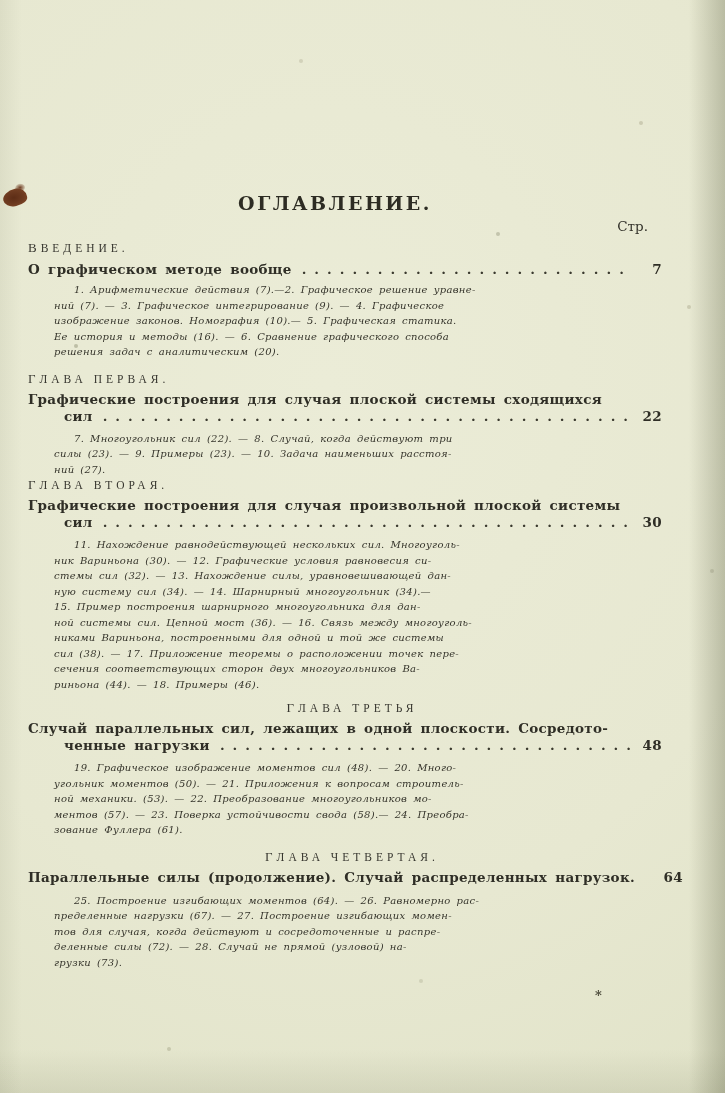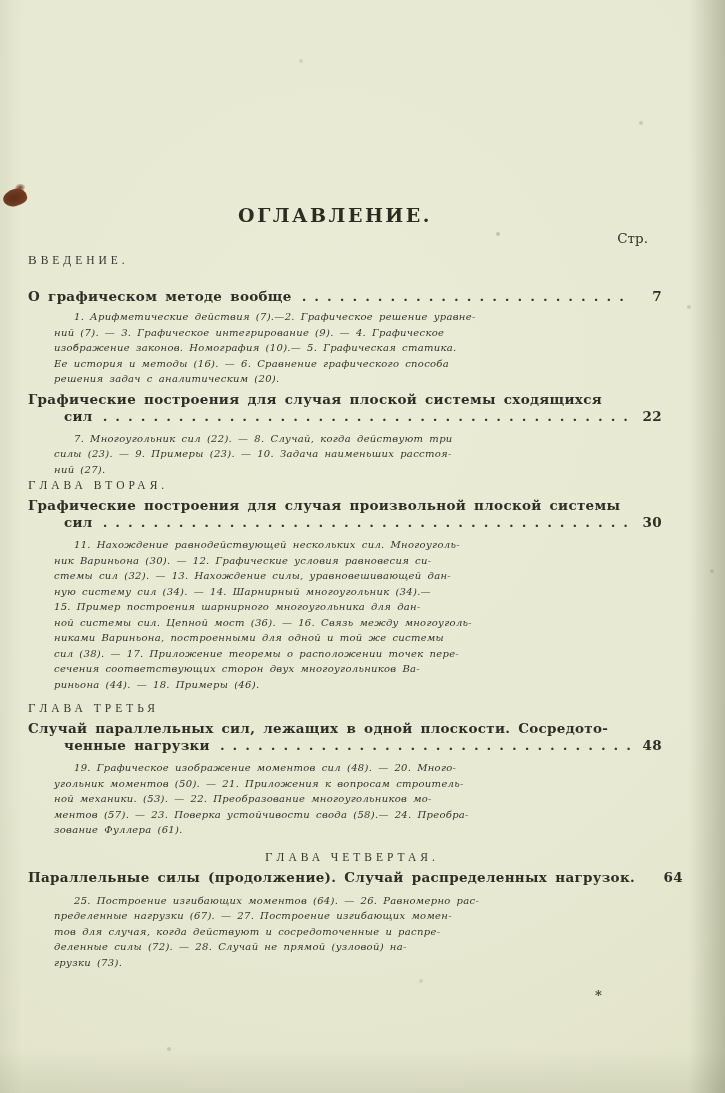--- a/index.html
+++ b/index.html
@@ -37,21 +37,21 @@
     background: radial-gradient(ellipse at 45% 50%, #5d2d16 0%, #6e3b20 55%, #7d4527 80%, rgba(125,69,39,0) 100%);
     border-radius: 60% 40% 55% 45% / 55% 60% 40% 50%;
     transform: rotate(-12deg);
   }
   .inkblot::after {
     content: ""; position: absolute; left: 14px; top: -4px; width: 10px; height: 8px;
     background: radial-gradient(ellipse, #6e3b20 0%, rgba(110,59,32,0) 85%);
     border-radius: 50%;
   }
   .content {
-    position: absolute; left: 28px; top: 202px; width: 648px;
+    position: absolute; left: 28px; top: 190px; width: 648px;
   }
   h1.title {
     margin: 0 34px 0 0;
     font-size: 19px; line-height: 26px;
     font-weight: bold; letter-spacing: 2.5px;
     text-align: center; color: #2d2c23;
   }
   .str {
     margin: 2px 0 0;
     line-height: 17px; font-size: 13.5px;
@@ -61,29 +61,29 @@
   .kicker {
     font-size: 11.5px; line-height: 16px;
     letter-spacing: 4px; color: #383730;
     white-space: nowrap;
     font-family: Liberation Serif, serif;
   }
   .kicker::first-letter { font-size: 13px; }
   .k-intro { margin-top: 5px; }
   .k-ch1  { margin-top: 11px; }
   .k-ch2  { }
-  .k-ch3  { margin-top: 8px;  }
+  .k-ch3  { margin-top: 8px; text-align: center;  }
   .k-ch4  { margin-top: 11px; text-align: center; }
   .entry-line {
     display: flex; align-items: baseline;
     font-size: 13.5px; line-height: 17px;
     font-weight: bold; color: #2f2e26;
     letter-spacing: 0.3px; word-spacing: 3px;
   }
-  .entry-line.first { margin-top: 20px; }
+  .entry-line.first { margin-top: 5px; }
   .entry-line.l1 { margin-top: 4px; }
   .etext { flex: 0 0 auto; white-space: nowrap; }
   .cont { margin-left: 36px; }
   .dots {
     flex: 1 1 auto; overflow: hidden; white-space: nowrap;
     letter-spacing: 8px; padding: 0 6px 0 10px;
     font-weight: bold; color: #3a392e;
   }
   .dots.empty { letter-spacing: 0; }
   .pagenum {
@@ -122,20 +122,21 @@
       <span class="etext">О графическом методе вообще</span>
       <span class="dots">..................................................</span>
       <span class="pagenum">7</span>
     </div>
     <p class="details">1. Арифметические действия (7).—2. Графическое решение уравне-
 ний (7). — 3. Графическое интегрирование (9). — 4. Графическое
 изображение законов. Номография (10).— 5. Графическая статика.
 Ее история и методы (16). — 6. Сравнение графического способа
 решения задач с аналитическим (20).</p>
 
+    <div class="kicker k-ch1">ГЛАВА ПЕРВАЯ.</div>
     <div class="entry-line l1">
       <span class="etext">Графические построения для случая плоской системы сходящихся</span>
     </div>
     <div class="entry-line">
       <span class="etext cont">сил</span>
       <span class="dots">..................................................</span>
       <span class="pagenum">22</span>
     </div>
     <p class="details d-ch1">7. Многоугольник сил (22). — 8. Случай, когда действуют три
 силы (23). — 9. Примеры (23). — 10. Задача наименьших расстоя-

